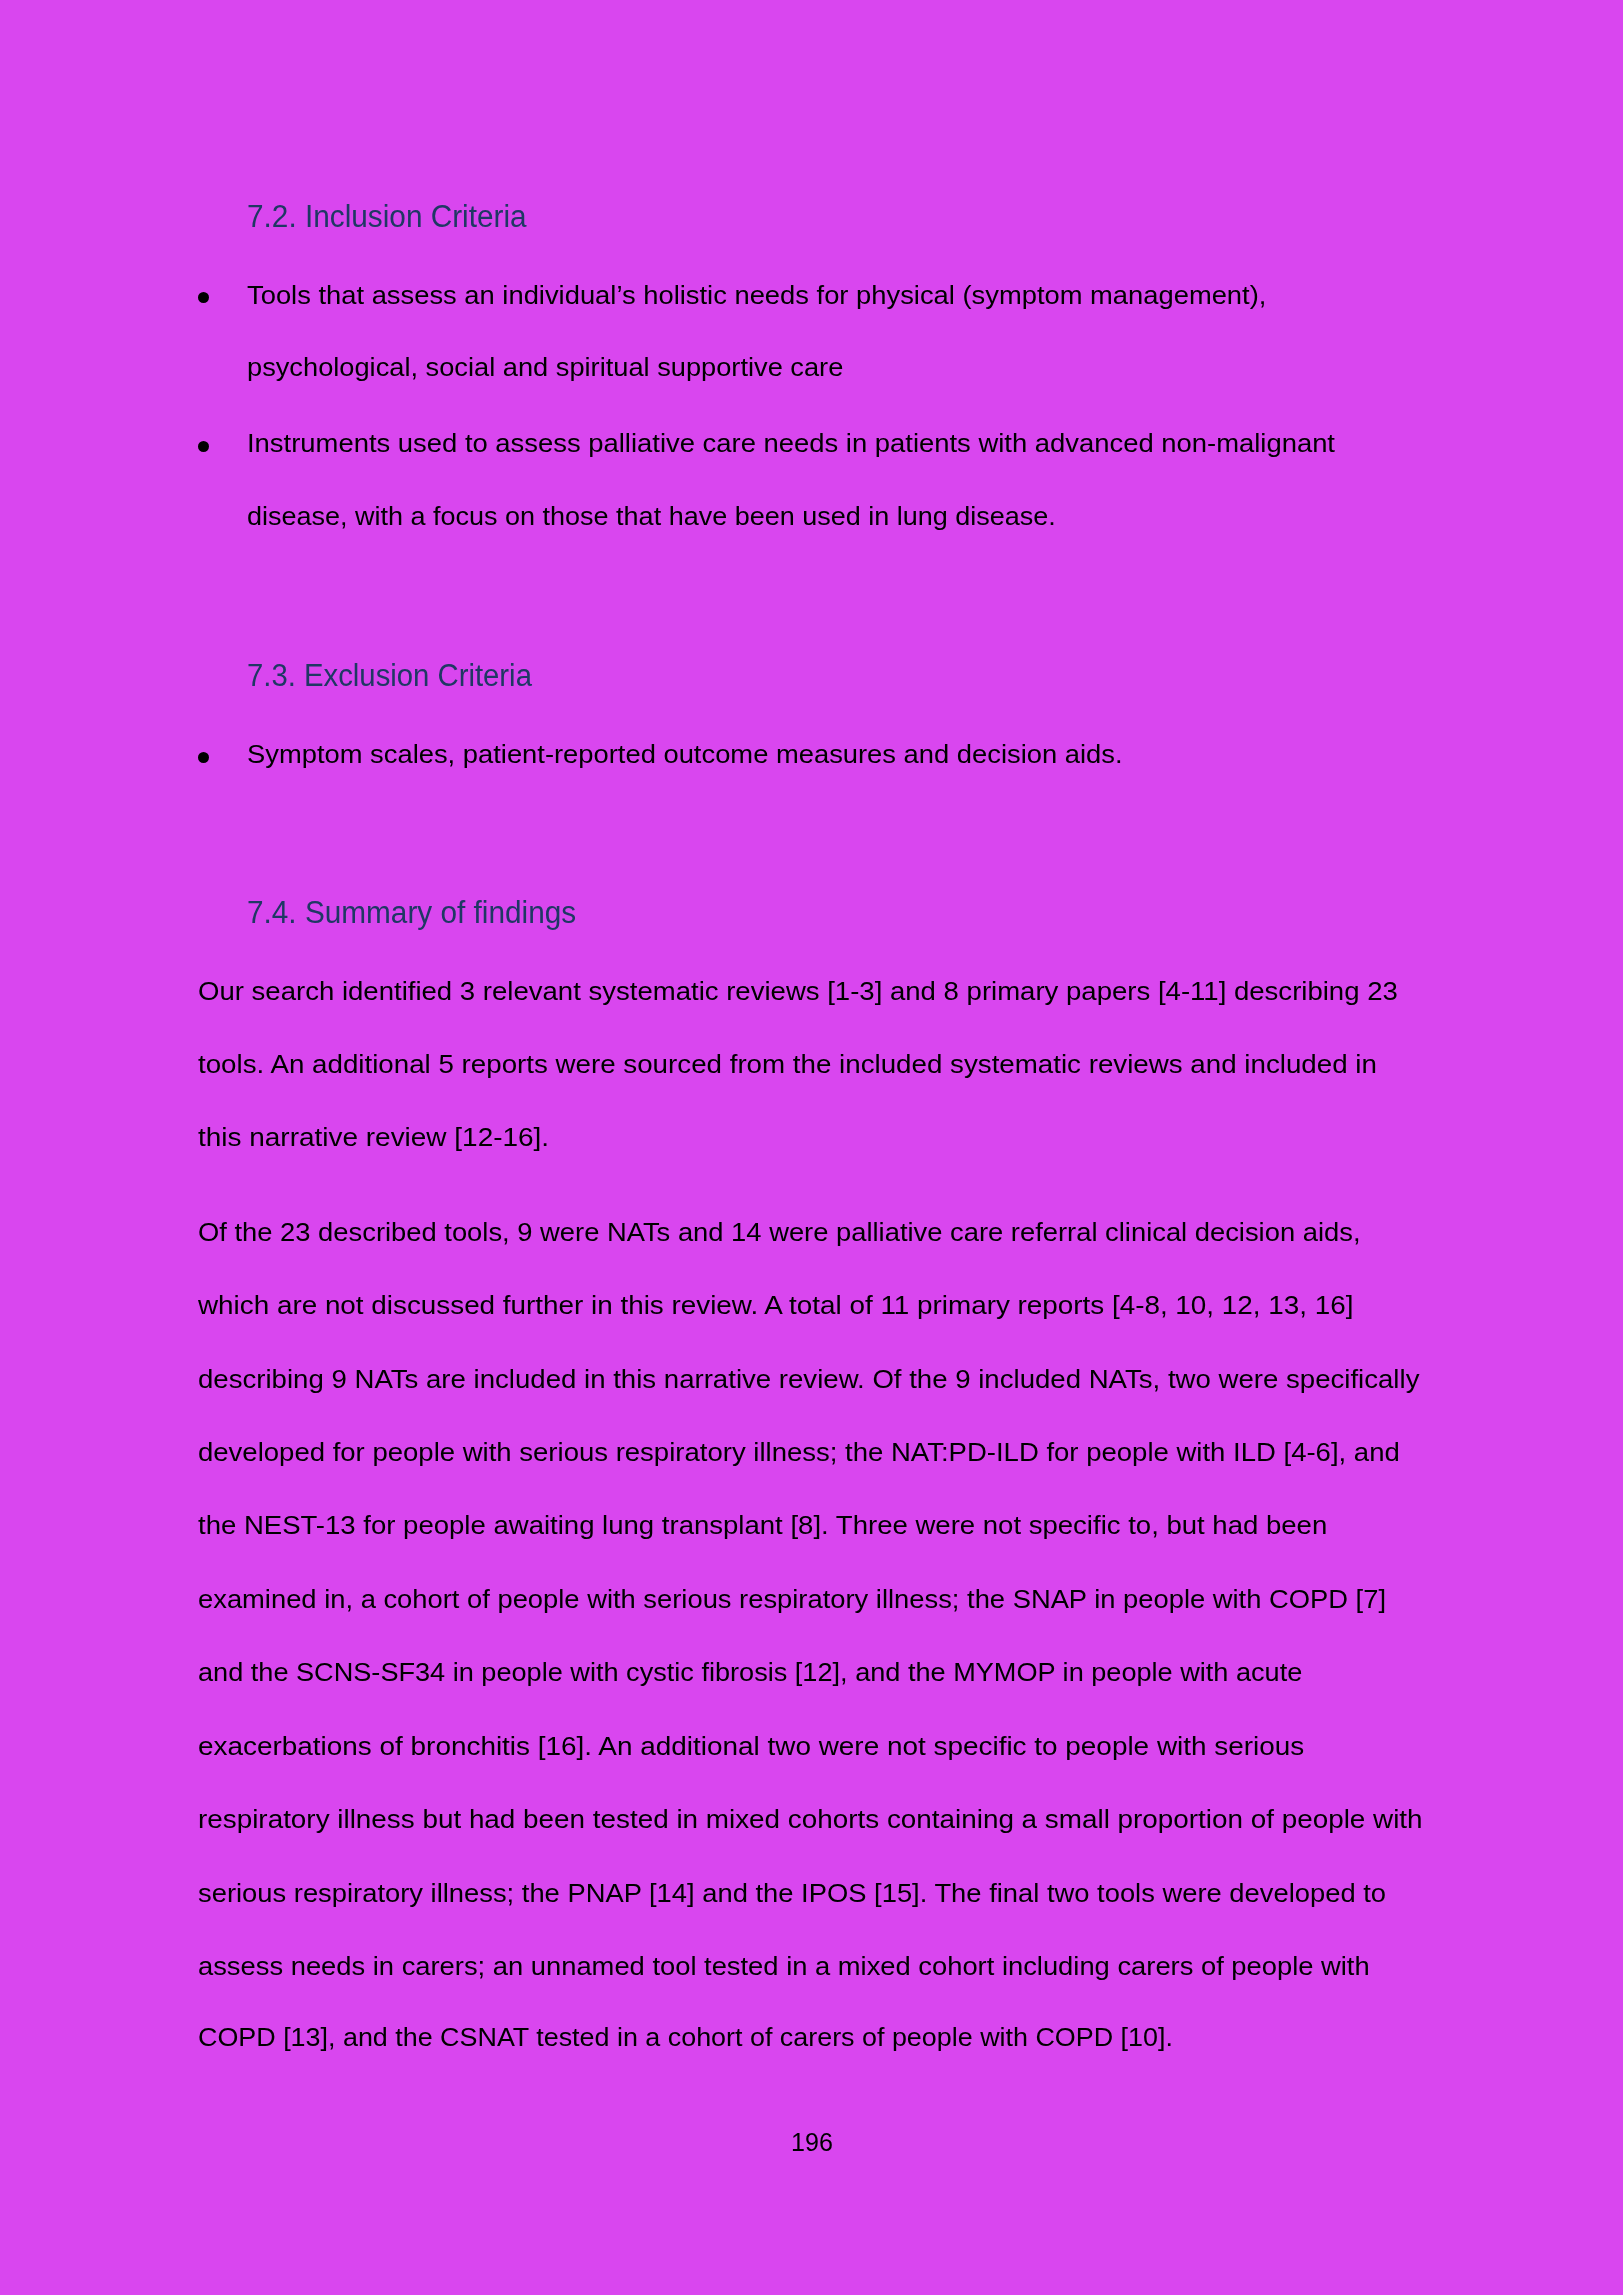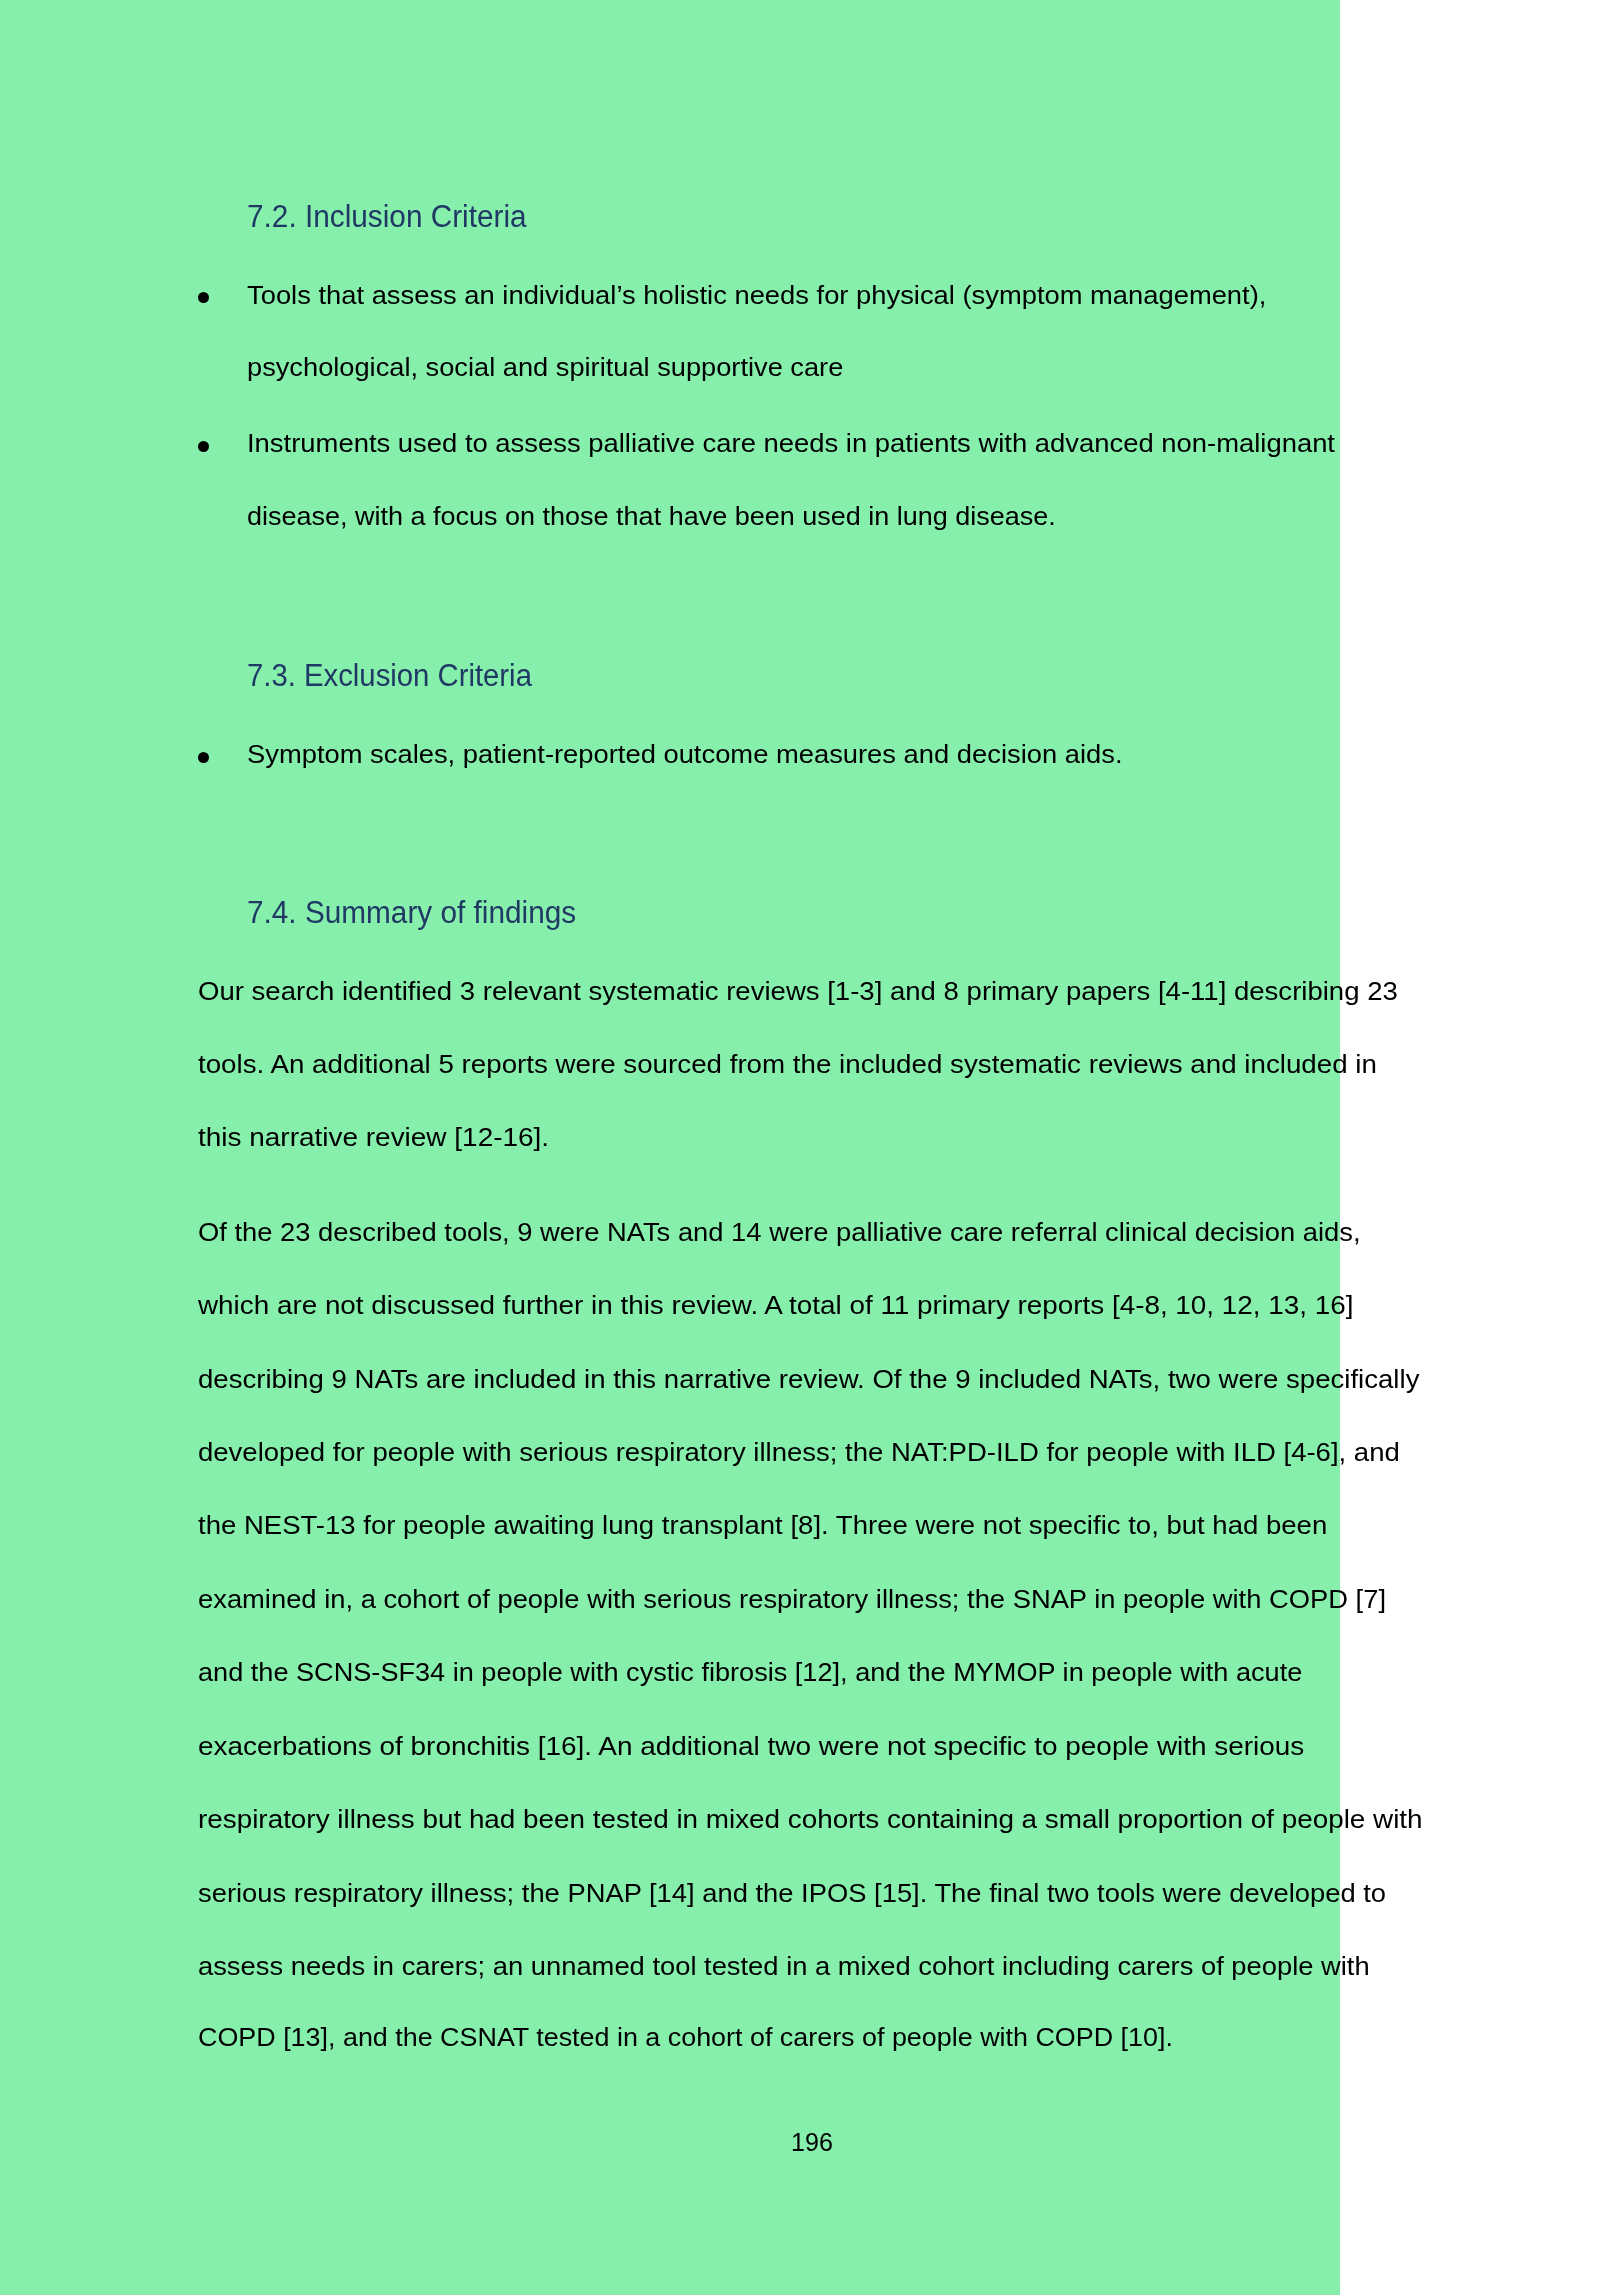--- a/index.html
+++ b/index.html
@@ -1,17 +1,17 @@
 <!DOCTYPE html>
 <html style="font-size:10.5px"><head>
   <meta charset="utf-8">
   <style>
     html, body { margin: 0; padding: 0; background: #ffffff; }
     body { width: 1623px; height: 2295px; position: relative; overflow: hidden; }
-    .page { position: absolute; left: 0; top: 0; width: 1340px; height: 2295px; background: #86efac; }
+    .page { position: absolute; left: 0; top: 0; width: 1623px; height: 2295px; background: #d946ef; }
     .ln {
       position: absolute;
       white-space: nowrap;
       font-family: "Liberation Sans", "DejaVu Sans", sans-serif;
       font-size: 25.5px;
       line-height: 1;
       color: #000000;
       transform-origin: 0 0;
     }
     .hd {

